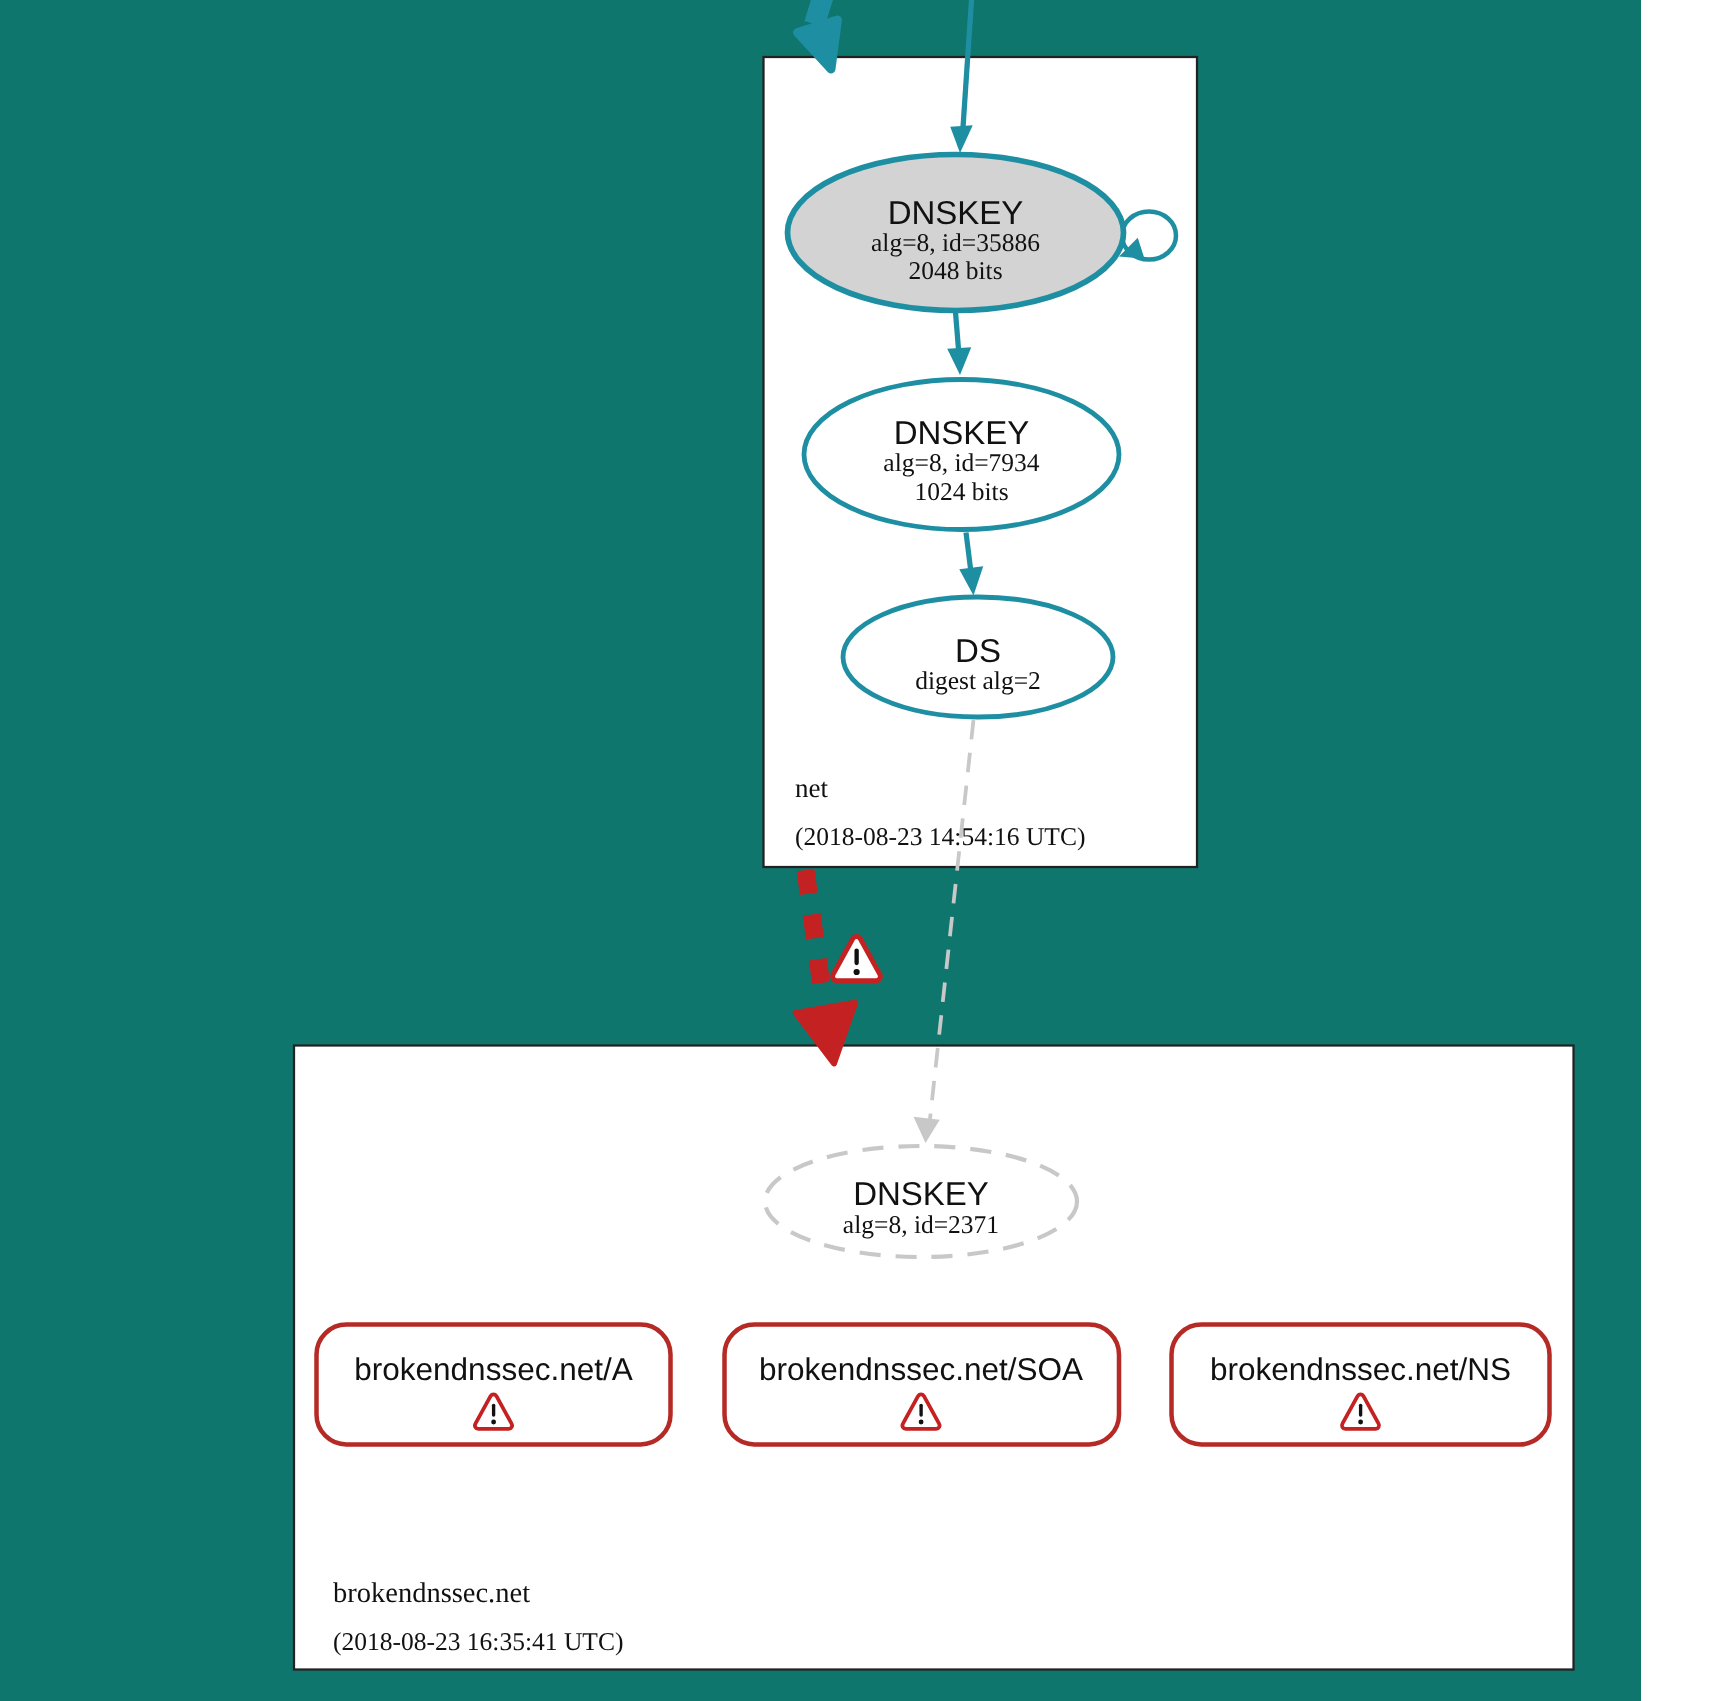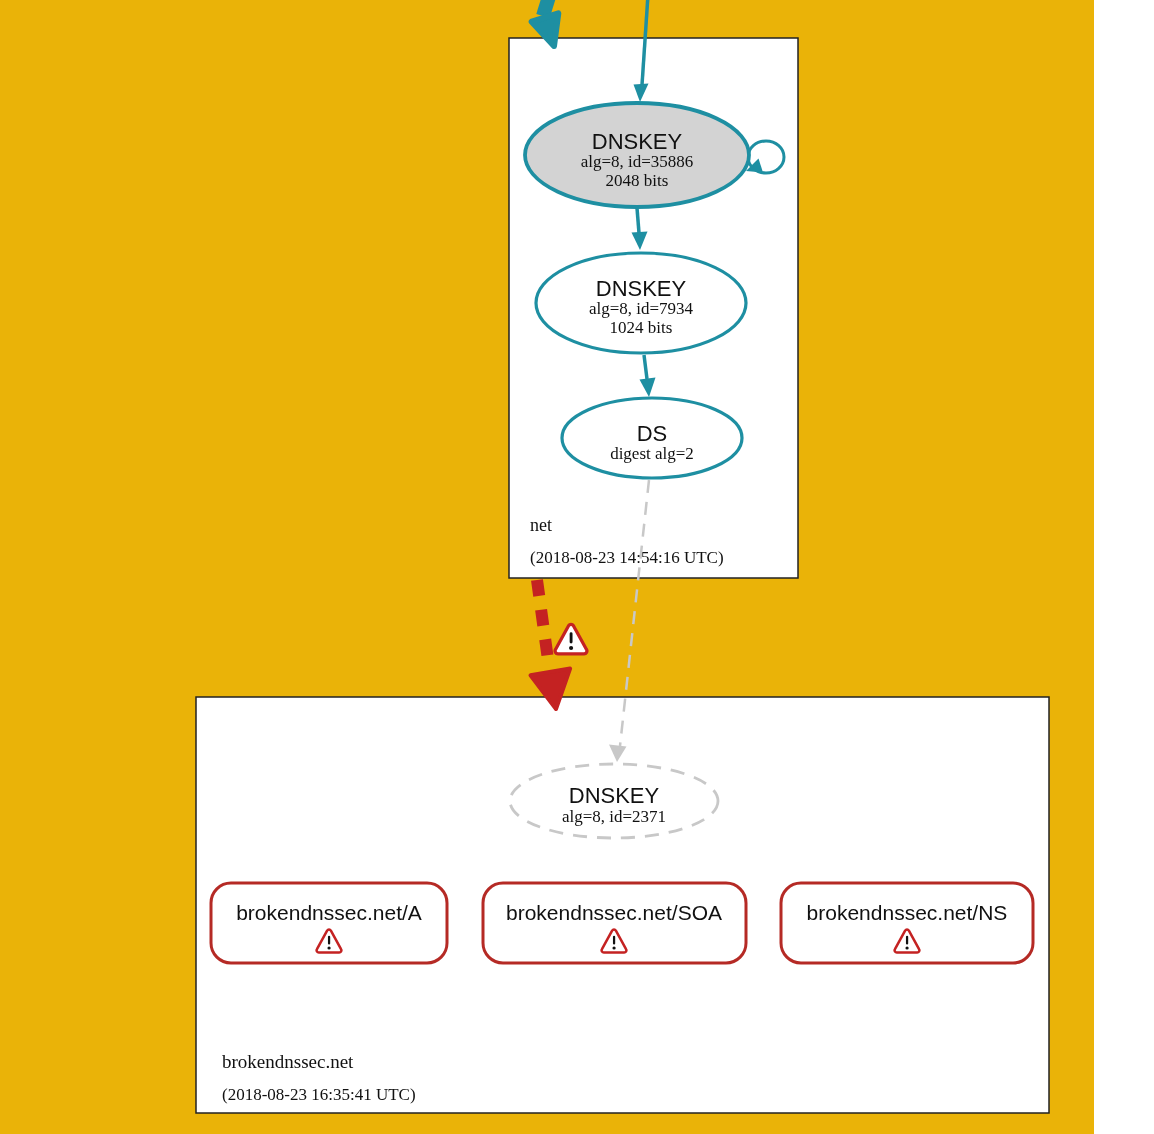--- a/index.html
+++ b/index.html
@@ -1,19 +1,19 @@
 <!DOCTYPE html>
 <html><head>
 <meta charset="utf-8">
 <style>
   html,body{margin:0;padding:0;background:#fff;}
   .canvas{
     position:relative;
     width:1094px;height:1134px;
-    background:#eab308;
+    background:#0f766e;
     font-family:"Liberation Serif", serif;
   }
   svg text{ user-select:none; }
   .node-title{ font-family:"Liberation Sans", sans-serif; font-size:22px; fill:#111; }
   .node-detail{ font-family:"Liberation Serif", serif; font-size:17px; fill:#111; }
   .zone-name{ font-family:"Liberation Serif", serif; font-size:18px; fill:#111; }
   .zone-name-big{ font-family:"Liberation Serif", serif; font-size:19px; fill:#111; }
   .zone-ts{ font-family:"Liberation Serif", serif; font-size:17px; fill:#111; }
   .rrset-label{ font-family:"Liberation Sans", sans-serif; font-size:21px; fill:#111; }
 </style>

